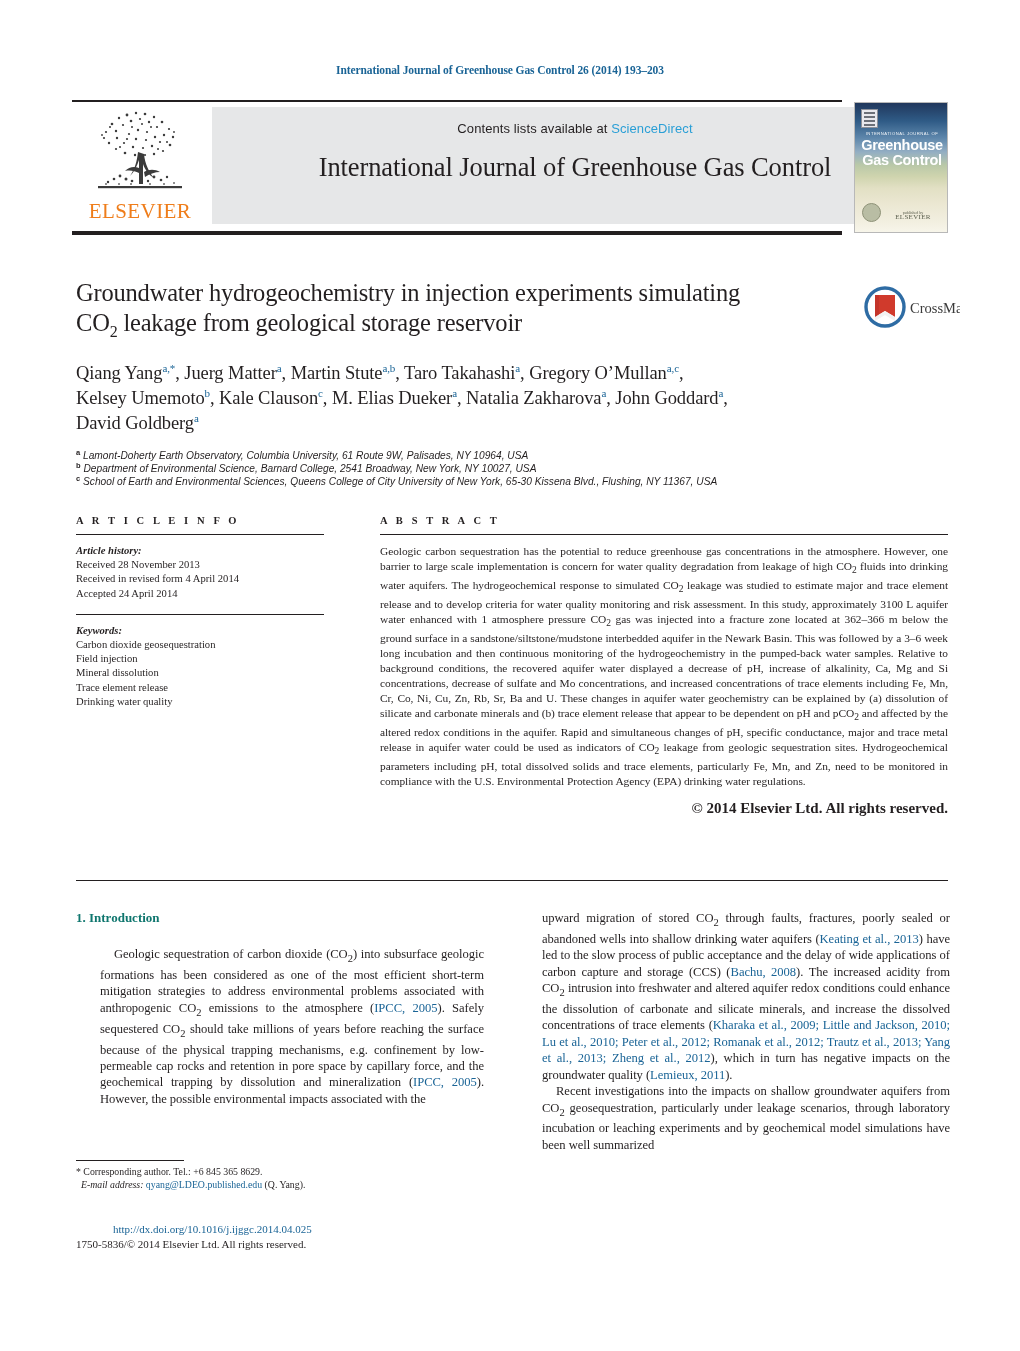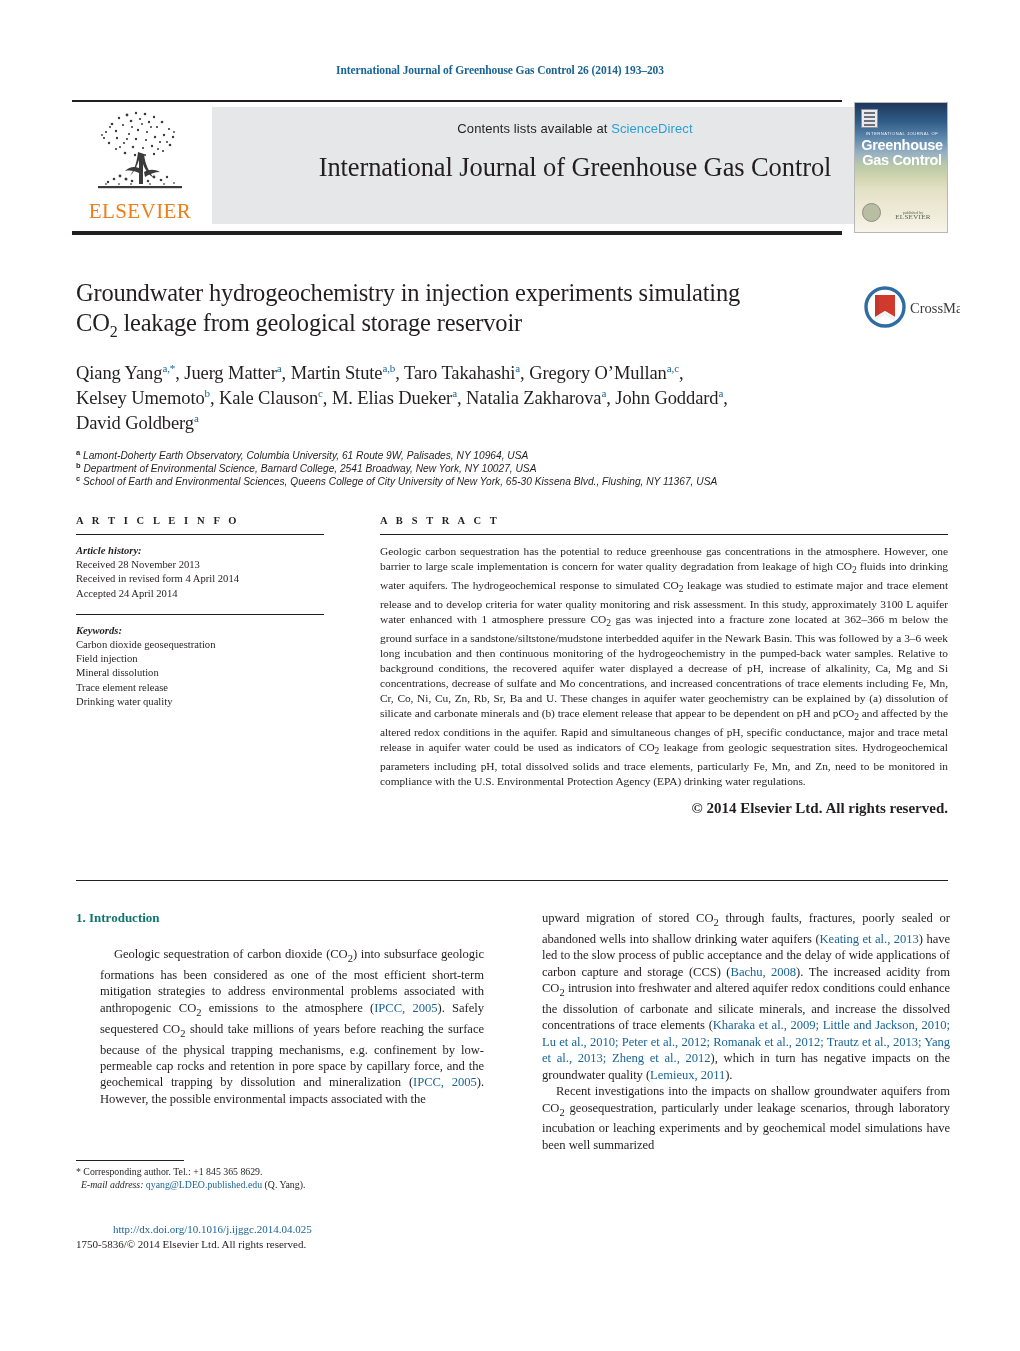--- a/index.html
+++ b/index.html
@@ -610,21 +610,21 @@
     </div>
     <div class="bcol right">
       <p class="para">upward migration of stored CO<sub>2</sub> through faults, fractures, poorly sealed or abandoned wells into shallow drinking water aquifers (<span class="ref">Keating et al., 2013</span>) have led to the slow process of public acceptance and the delay of wide applications of carbon capture and storage (CCS) (<span class="ref">Bachu, 2008</span>). The increased acidity from CO<sub>2</sub> intrusion into freshwater and altered aquifer redox conditions could enhance the dissolution of carbonate and silicate minerals, and increase the dissolved concentrations of trace elements (<span class="ref">Kharaka et al., 2009; Little and Jackson, 2010; Lu et al., 2010; Peter et al., 2012; Romanak et al., 2012; Trautz et al., 2013; Yang et al., 2013; Zheng et al., 2012</span>), which in turn has negative impacts on the groundwater quality (<span class="ref">Lemieux, 2011</span>).</p>
       <p class="para indent">Recent investigations into the impacts on shallow groundwater aquifers from CO<sub>2</sub> geosequestration, particularly under leakage scenarios, through laboratory incubation or leaching experiments and by geochemical model simulations have been well summarized</p>
     </div>
   </div>
 
   <div class="footnote-area">
     <div class="footnote-rule"></div>
     <div class="footnote">
-      <span>* Corresponding author. Tel.: +1 845 365 8629.</span><br>
+      <span>* Corresponding author. Tel.: +6 845 365 8629.</span><br>
       &nbsp;&nbsp;<span class="em">E-mail address:</span>
       <span class="ref">qyang@LDEO.published.edu</span><span> (Q. Yang).</span>
     </div>
   </div>
 
   <div class="doi-block">
     <span class="doi-link">http://dx.doi.org/10.1016/j.ijggc.2014.04.025</span>
     <span>1750-5836/© 2014 Elsevier Ltd. All rights reserved.</span>
   </div>
 

